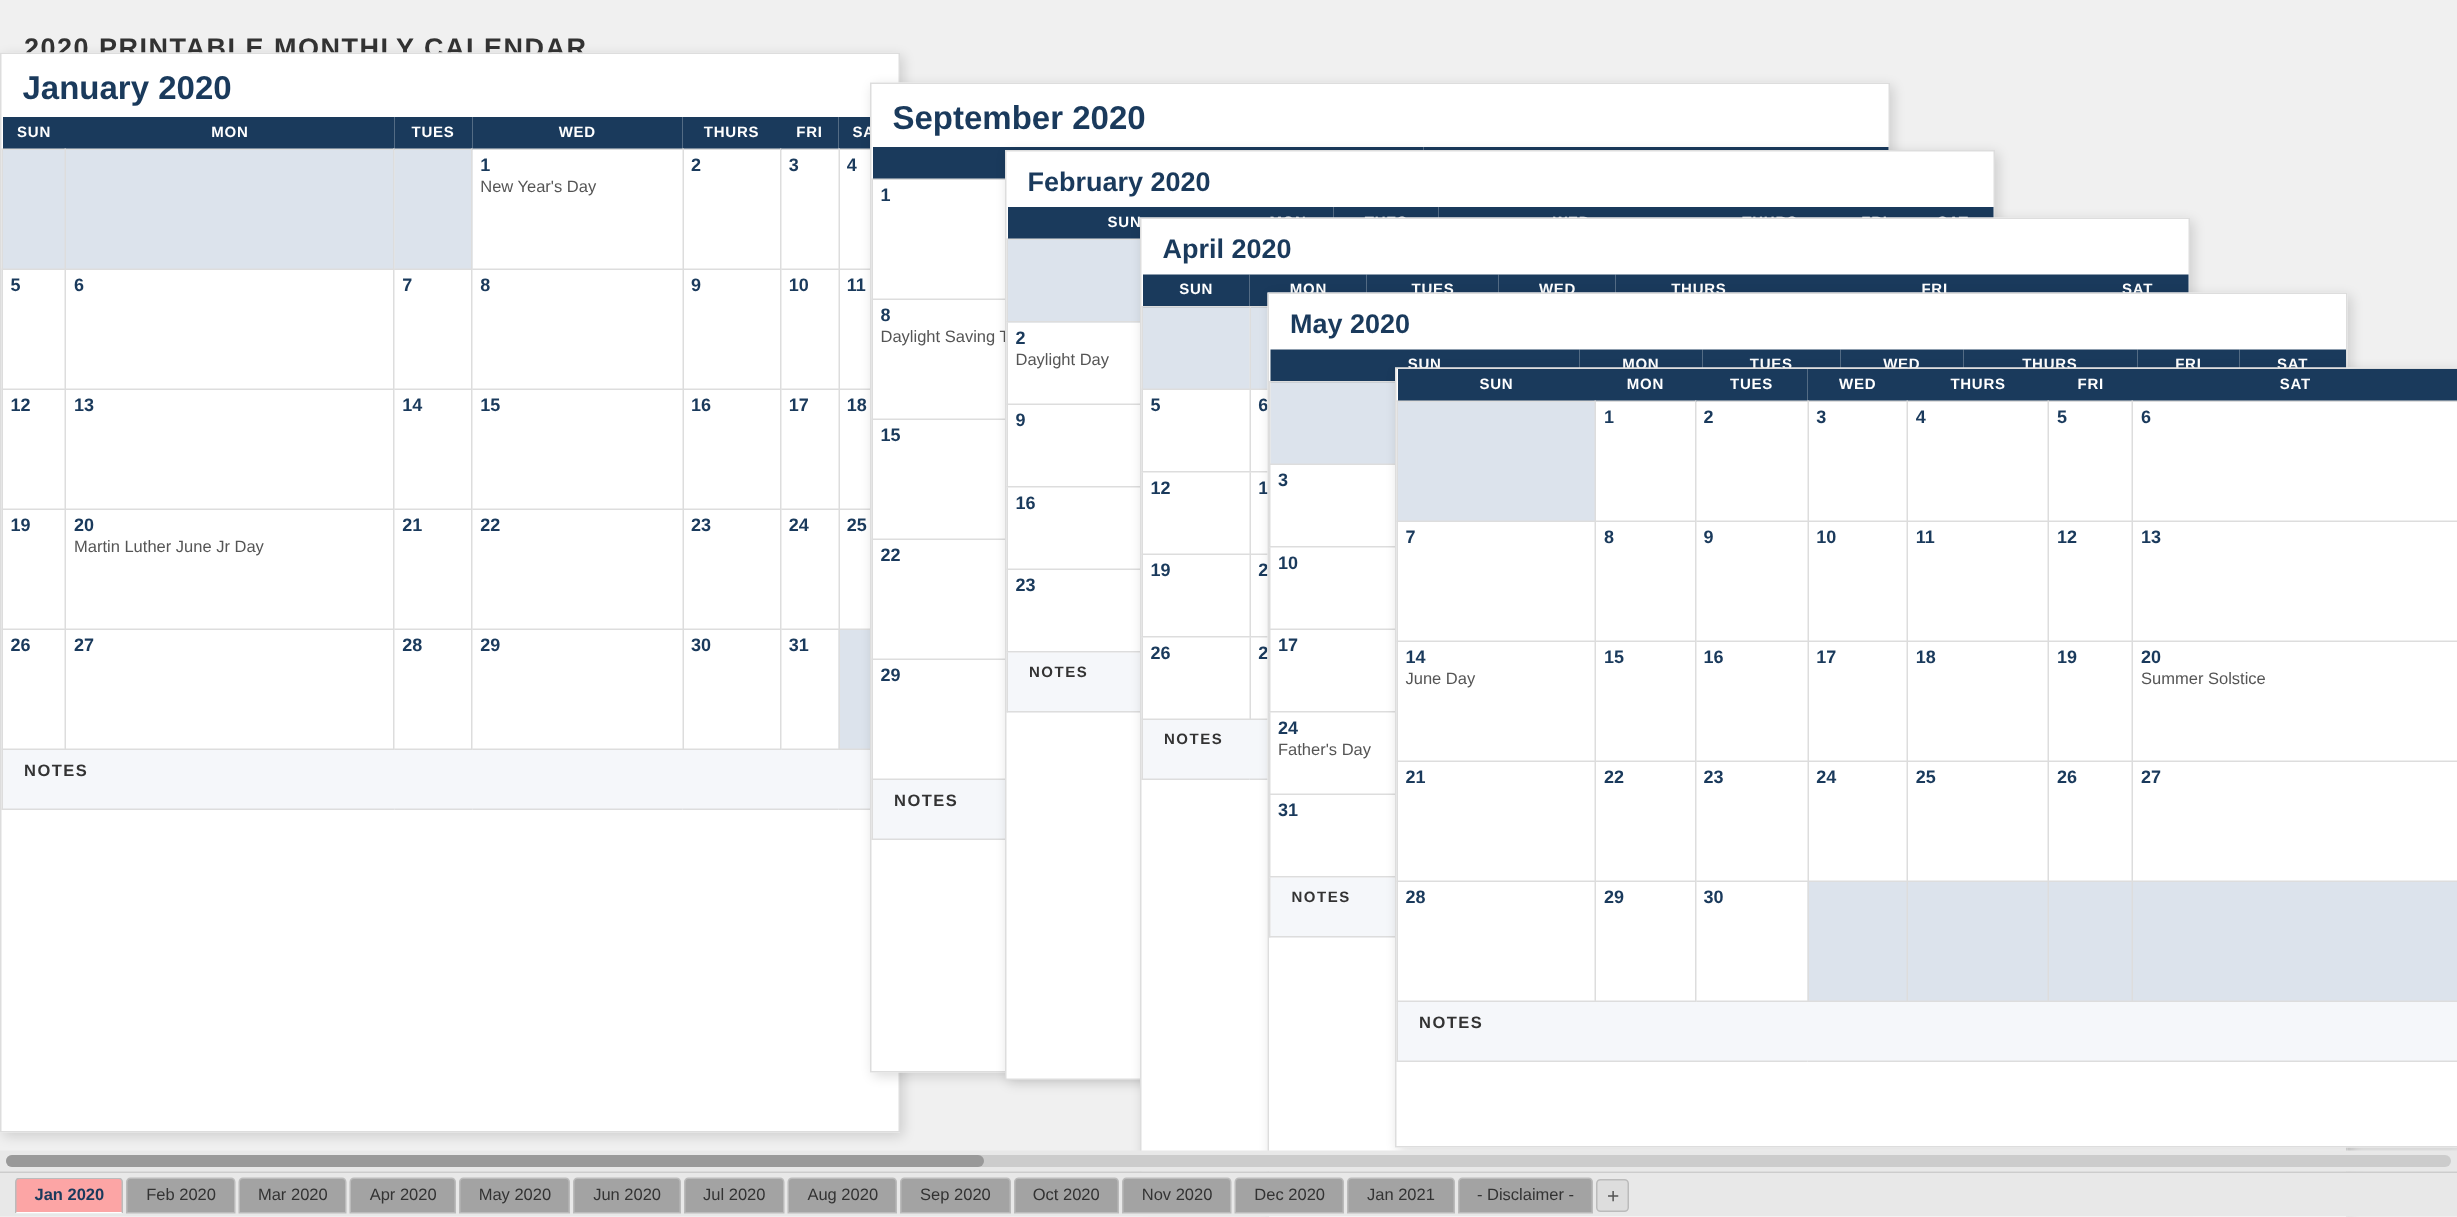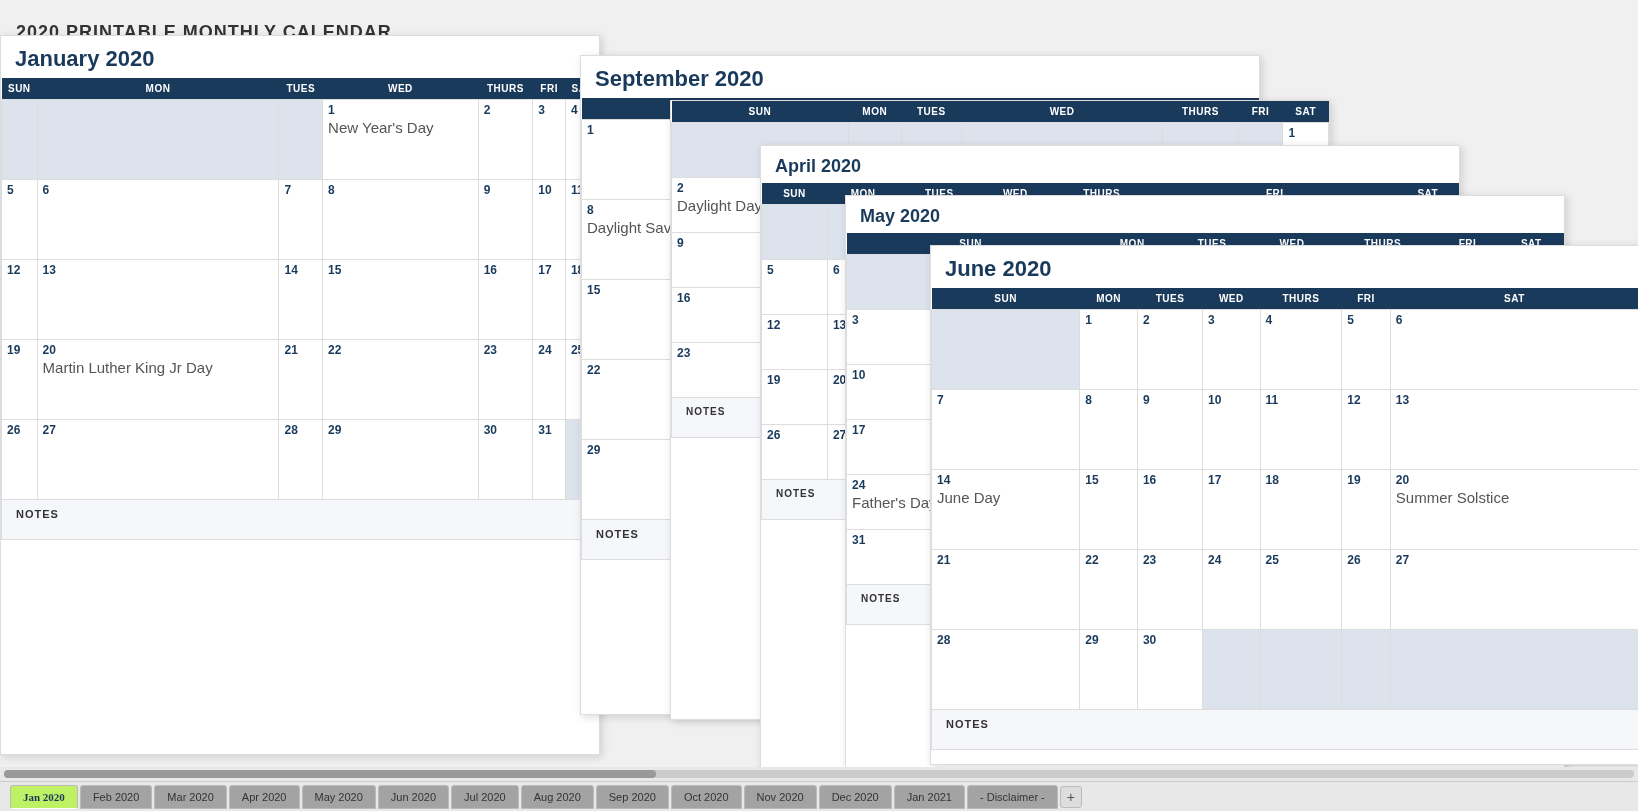--- a/index.html
+++ b/index.html
@@ -52,25 +52,24 @@
       border-radius: 3px 3px 0 0;
       display: flex;
       align-items: center;
       cursor: pointer;
       background: #a3a3a3;
       color: #333;
       white-space: nowrap;
     }
 
     .tab.active {
-      background: #bef264;
+      background: #fca5a5;
       border-bottom: 1px solid #fff;
       color: #1a3a5c;
       font-weight: bold;
-      font-family: Liberation Serif, serif;
     }
 
     .tab-add {
       width: 22px;
       height: 22px;
       border: 1px solid #bbb;
       border-radius: 3px;
       display: flex;
       align-items: center;
       justify-content: center;
@@ -201,21 +200,21 @@
       background: #dce3ec;
     }
 
     .day-num {
       font-weight: bold;
       font-size: 12px;
       color: #1a3a5c;
     }
 
     .holiday-text {
-      font-size: 15px;
+      font-size: 11px;
       color: #555;
       margin-top: 2px;
       line-height: 1.2;
     }
 
     .notes-row td {
       background: #f5f7fa;
       height: 50px;
       font-size: 11px;
       font-weight: bold;
@@ -319,21 +318,21 @@
             <td>
                 <div class="day-num">18</div>
               </td>
           </tr>
           <tr>
             <td>
                 <div class="day-num">19</div>
               </td>
             <td>
                 <div class="day-num">20</div>
-                <div class="holiday-text">Martin Luther King Jr Day</div>
+                <div class="holiday-text">Martin Luther June Jr Day</div>
               </td>
             <td>
                 <div class="day-num">21</div>
               </td>
             <td>
                 <div class="day-num">22</div>
               </td>
             <td>
                 <div class="day-num">23</div>
               </td>
@@ -499,20 +498,21 @@
           </tr>
           <tr class="notes-row">
             <td colspan="7" style="padding:8px 14px; height:40px;">NOTES</td>
           </tr>
         </tbody>
       </table>
     </div>
   </div>
 
   <div class="calendar-sheet cal-february cal-small">
+    <div class="cal-header">February 2020</div>
     <div class="cal-grid">
       <table>
         <thead>
           <tr>
             <th>SUN</th>
             <th>MON</th>
             <th>TUES</th>
             <th>WED</th>
             <th>THURS</th>
             <th>FRI</th>
@@ -900,21 +900,20 @@
           </tr>
           <tr class="notes-row">
             <td colspan="7" style="padding:8px 14px; height:40px;">NOTES</td>
           </tr>
         </tbody>
       </table>
     </div>
   </div>
 
   <div class="calendar-sheet cal-june">
-    <div class="cal-header">June 2020</div>
     <div class="cal-grid">
       <table>
         <thead>
           <tr>
             <th>SUN</th>
             <th>MON</th>
             <th>TUES</th>
             <th>WED</th>
             <th>THURS</th>
             <th>FRI</th>

